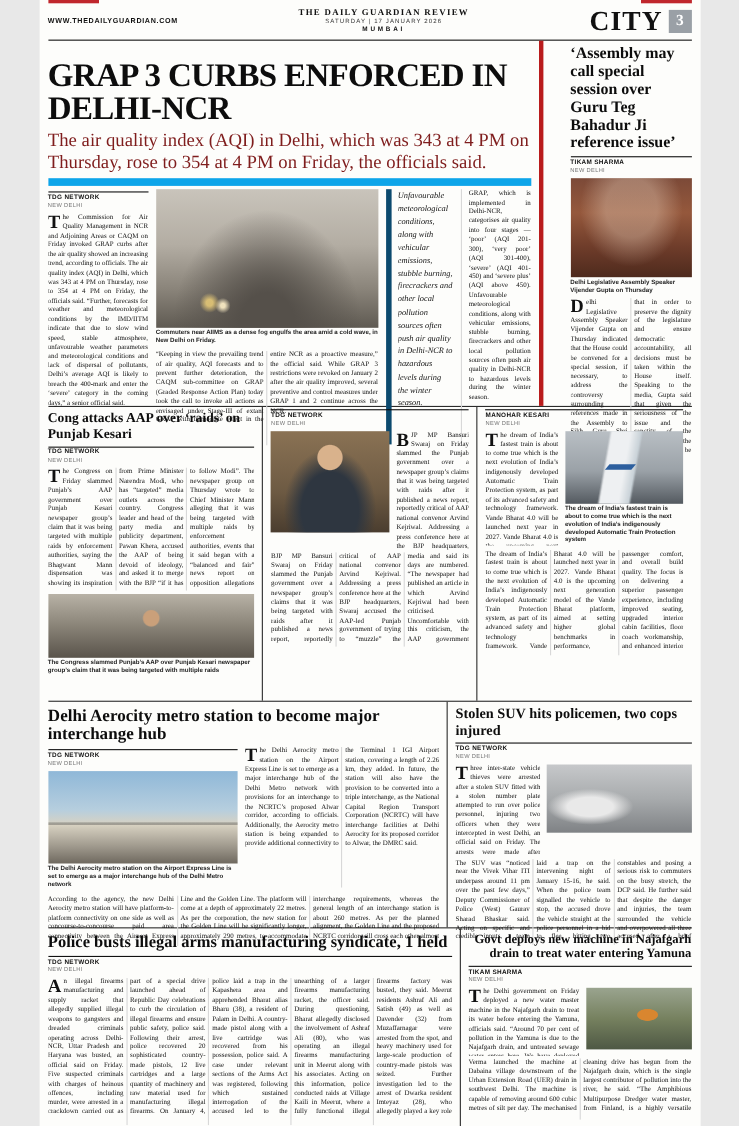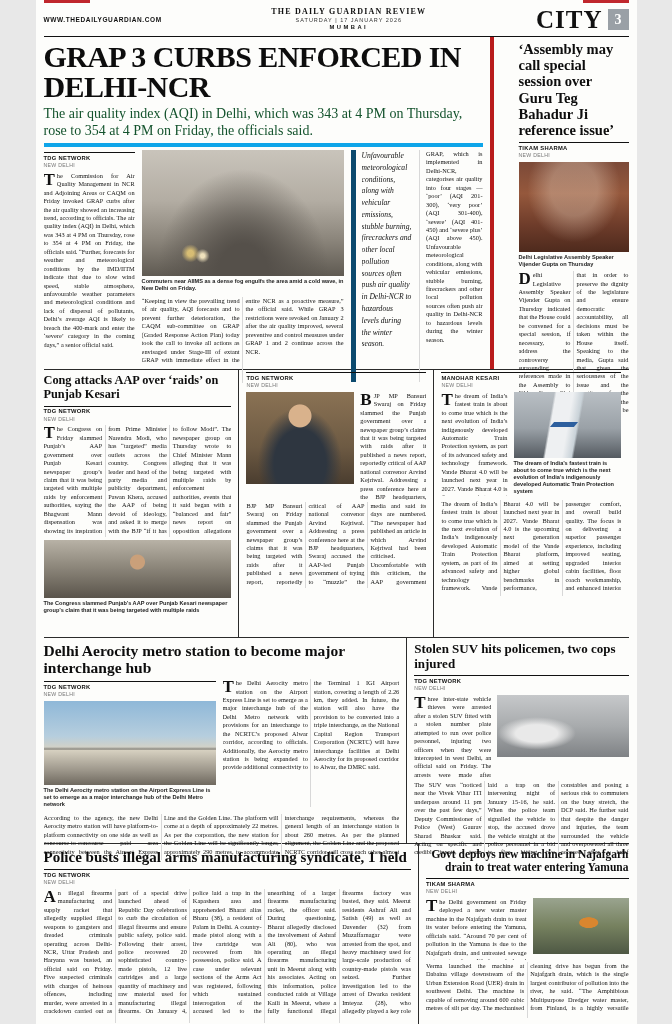--- a/index.html
+++ b/index.html
@@ -34,23 +34,23 @@
   .two-col { column-count:2; column-gap:6px; column-rule:1px solid #d8d8d8; }
   .three-col { column-count:3; column-gap:6px; column-rule:1px solid #d8d8d8; }
   .five-col { column-count:5; column-gap:6px; column-rule:1px solid #d8d8d8; }
   .italic-quote { font-size:7.6px; font-style:italic; line-height:1.55; text-align:left; }
   .caption { font-family:"Liberation Sans",sans-serif; font-size:5.6px; font-weight:bold; color:#222;
              line-height:1.25; padding:2px 0 3px; }
   .photo { width:100%; position:relative; overflow:hidden; }
 
   
   .row-top { height:332px; }
-  .lead { width:446px; padding-right:7px; }
+  .lead { width:446px; padding-right:7px;margin-top:12px; }
   .lead-hl { font-size:30px; line-height:1.0; letter-spacing:-.6px; padding:5px 0 3px; }
-  .lead-sub { font-size:14px; line-height:1.18; color:#14532d; padding:1px 0 4px; border-bottom:4px solid #0ea5e9; margin-bottom:3px; }
+  .lead-sub { font-size:17px; line-height:1.18; color:#7f1d1d; padding:1px 0 4px; border-bottom:7px solid #0ea5e9; margin-bottom:3px; }
   .lead-cols { display:flex; gap:7px; height:232px; }
   .lc1 { width:92px; }
   .lcphoto { width:204px; }
   .lcit { width:62px; border-left:5px solid #0c4a6e; padding-left:6px; }
   .lc3 { width:64px; border-left:1px solid #d8d8d8; padding-left:6px; }
   .photo-fog { height:126px;
     background:
       radial-gradient(circle at 24% 82%, rgba(235,205,120,.85) 0 3px, rgba(235,205,120,0) 9px),
       radial-gradient(circle at 30% 84%, rgba(255,240,200,.9) 0 2px, rgba(255,240,200,0) 7px),
       radial-gradient(ellipse at 50% 100%, #55504a 0 18%, rgba(85,80,74,0) 60%),

